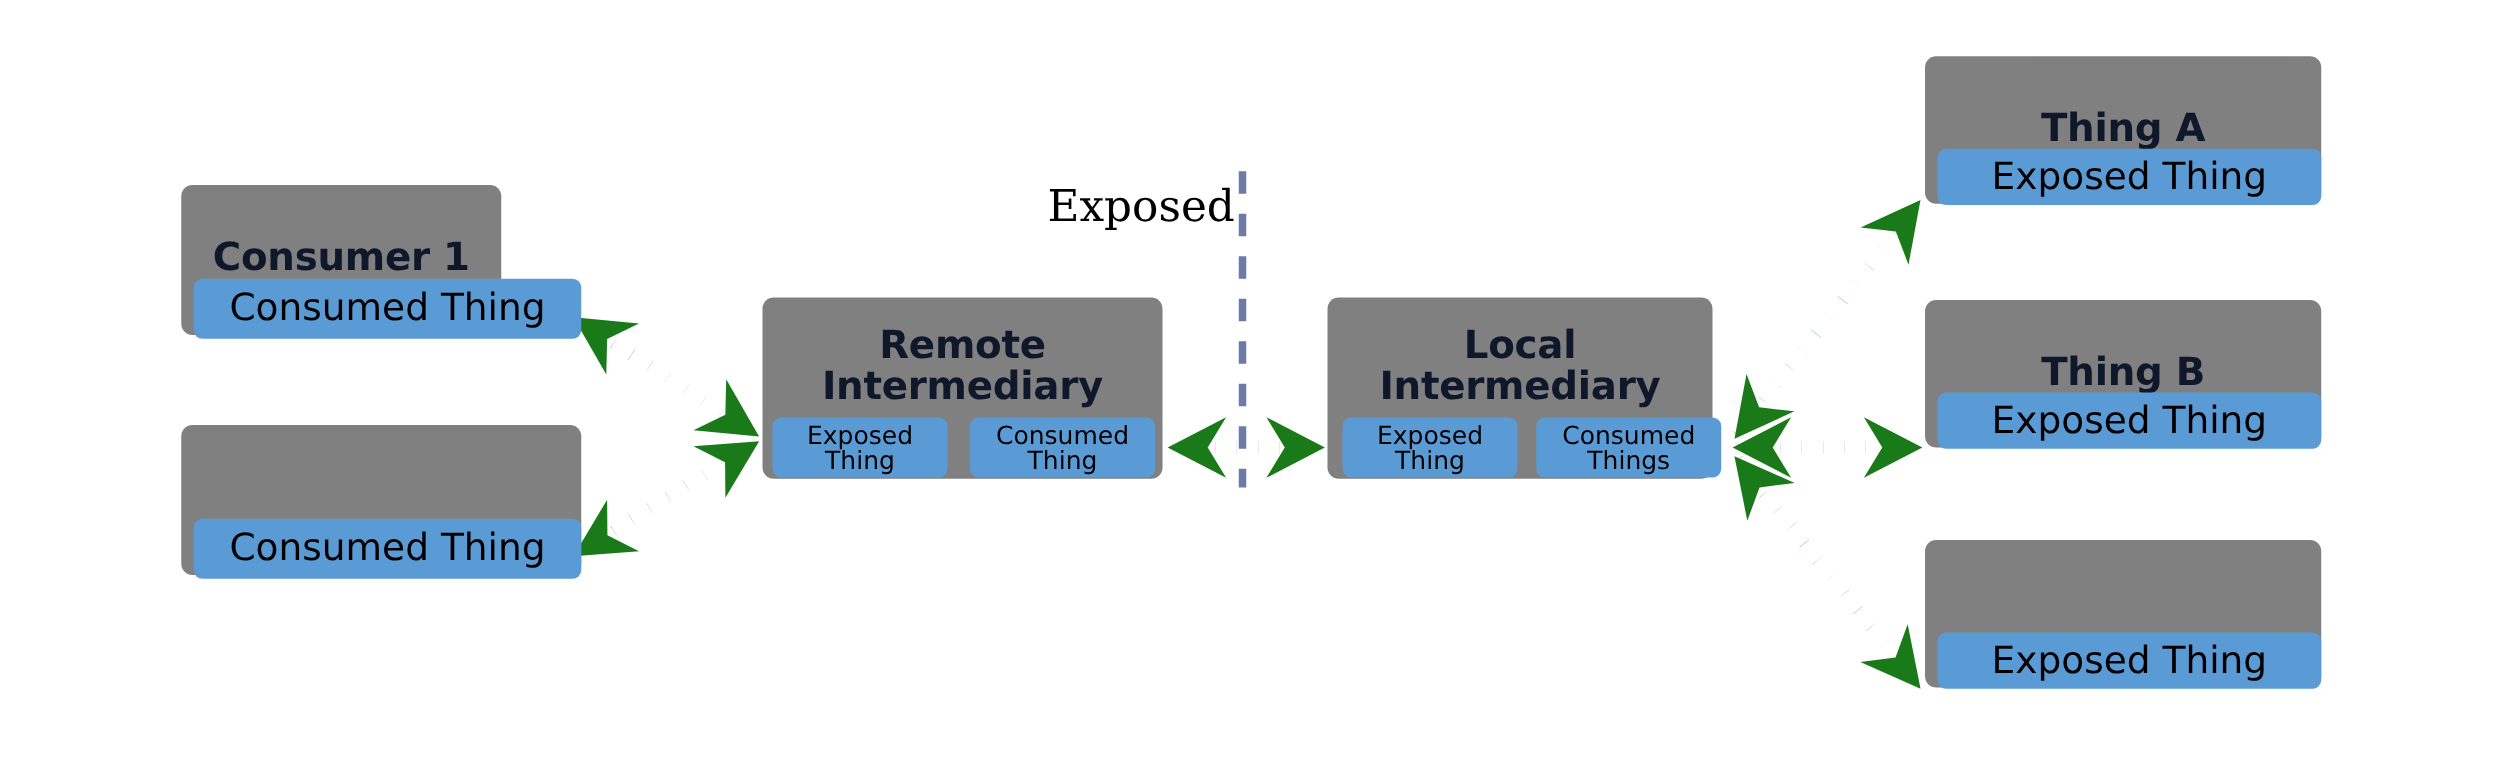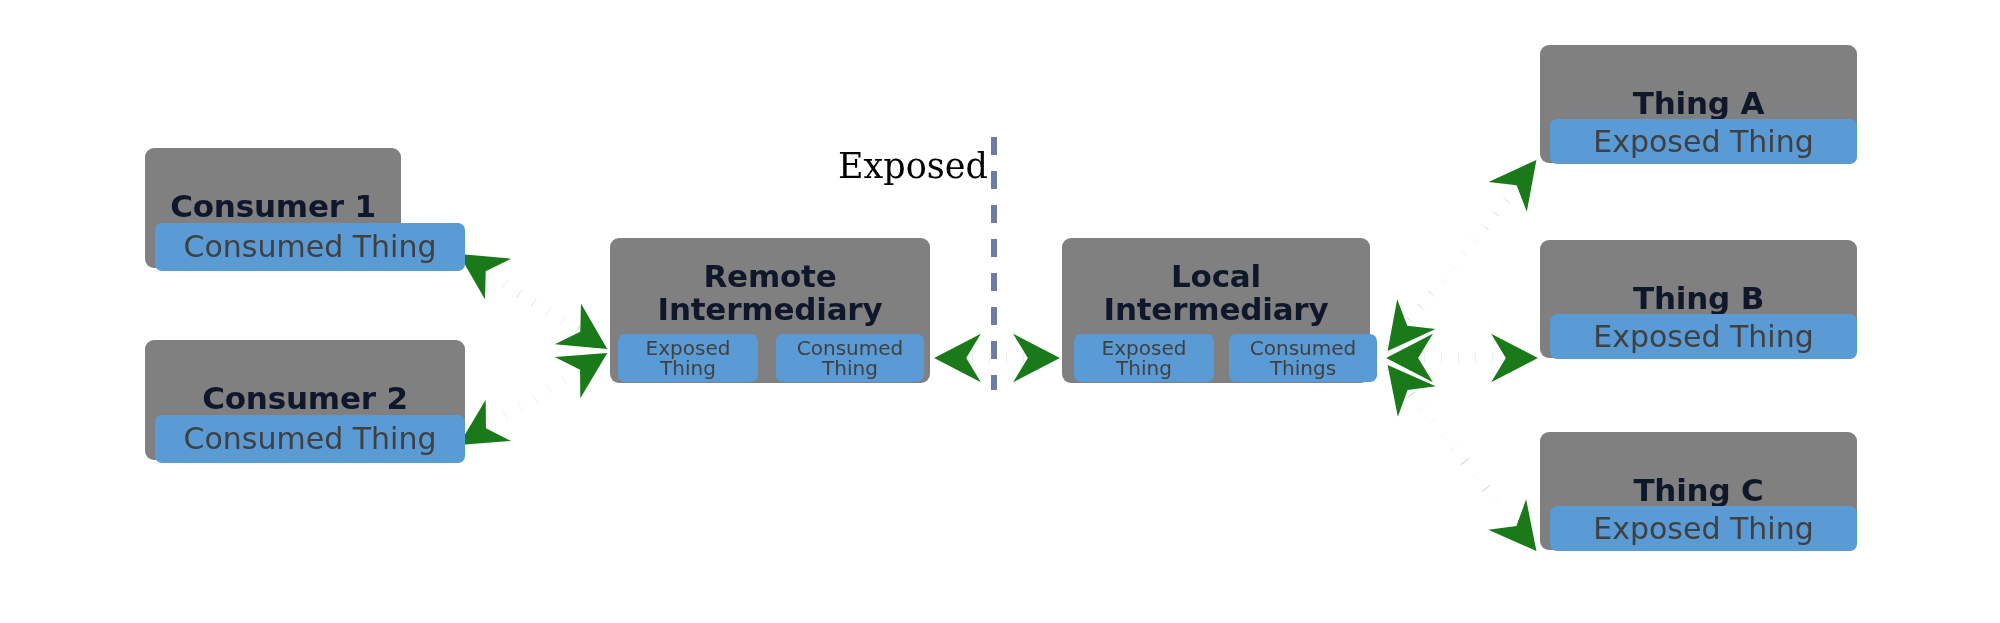--- a/index.html
+++ b/index.html
@@ -42,21 +42,21 @@
     font-family: "DejaVu Sans", sans-serif;
     line-height: 1.06;
     white-space: pre-line;
     letter-spacing: -0.2px;
   }
   .slot {
     position: absolute;
     box-sizing: border-box;
     background: #5b9bd5;
     border-radius: 7px;
-    color: #404040;
+    color: #000000;
     font-family: "DejaVu Sans", sans-serif;
     display: flex;
     align-items: center;
     justify-content: center;
     text-align: center;
     line-height: 1.0;
     white-space: pre-line;
   }
   
   #node-consumer-1 { left: 145px; top: 148px; width: 256px; height: 120px; }
@@ -130,21 +130,20 @@
   </svg>
 
   <div id="internet-label">Exposed</div>
 
   <div class="node" id="node-consumer-1">
     <div class="node-title">Consumer 1</div>
     <div class="slot">Consumed Thing</div>
   </div>
 
   <div class="node" id="node-consumer-2">
-    <div class="node-title">Consumer 2</div>
     <div class="slot">Consumed Thing</div>
   </div>
 
   <div class="node" id="node-remote-intermediary">
     <div class="node-title">Remote
 Intermediary</div>
     <div class="slot slot-left">Exposed
 Thing</div>
     <div class="slot slot-right">Consumed
 Thing</div>
@@ -163,17 +162,16 @@
     <div class="node-title">Thing A</div>
     <div class="slot">Exposed Thing</div>
   </div>
 
   <div class="node" id="node-thing-b">
     <div class="node-title">Thing B</div>
     <div class="slot">Exposed Thing</div>
   </div>
 
   <div class="node" id="node-thing-c">
-    <div class="node-title">Thing C</div>
     <div class="slot">Exposed Thing</div>
   </div>
 
 </div>
 
 </body></html>

